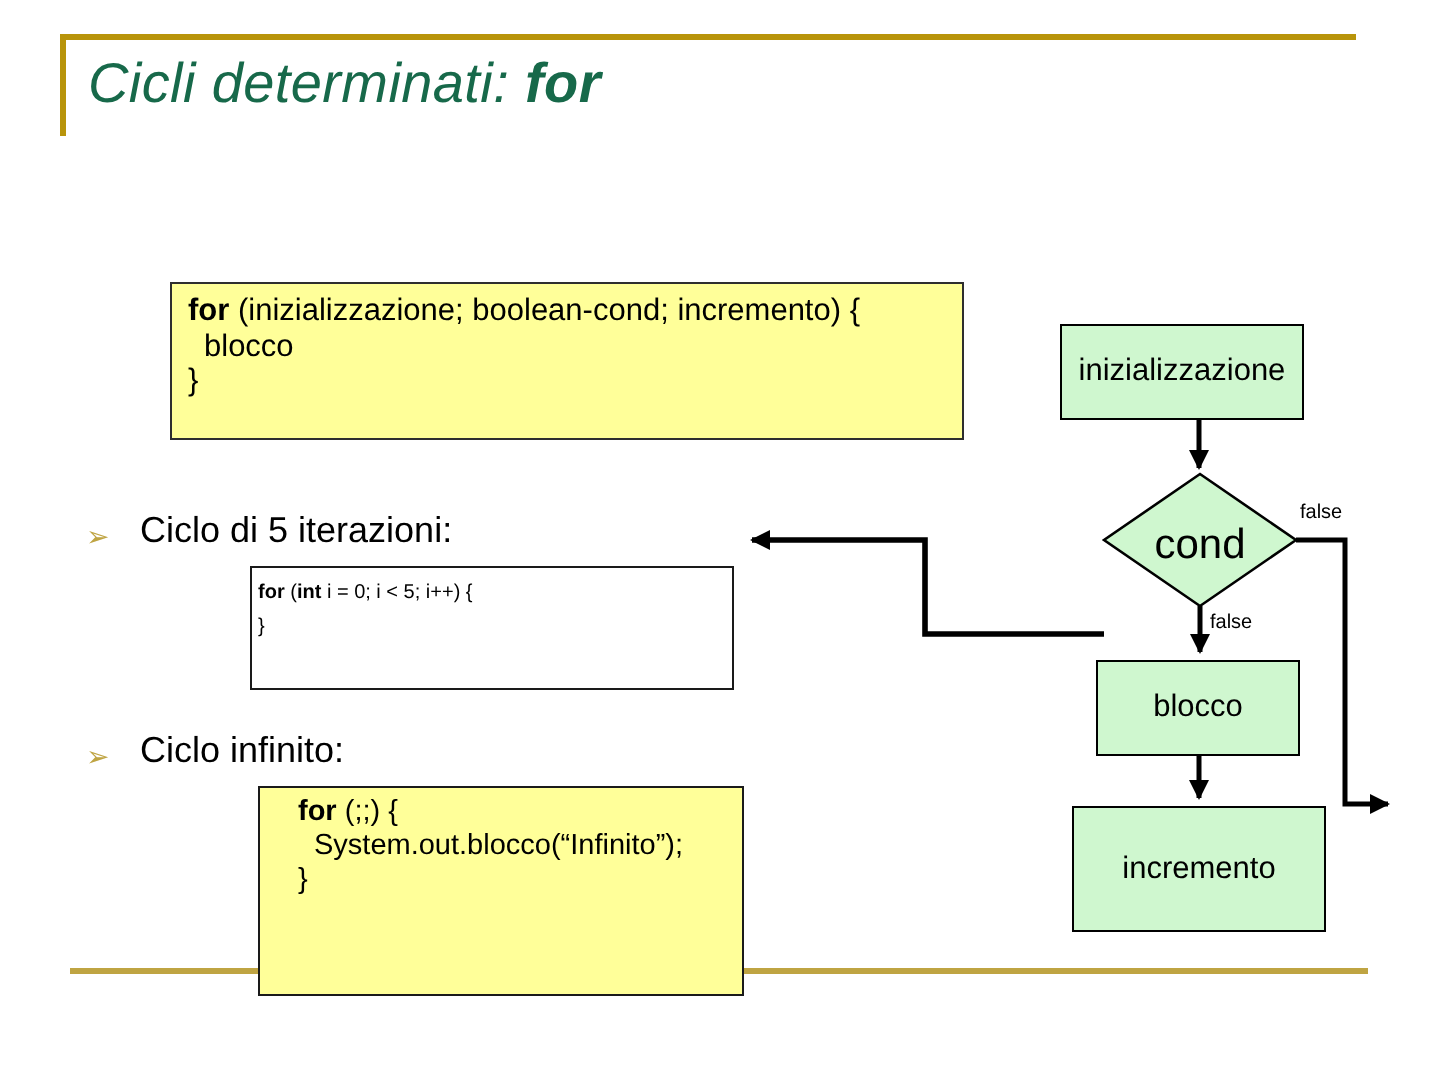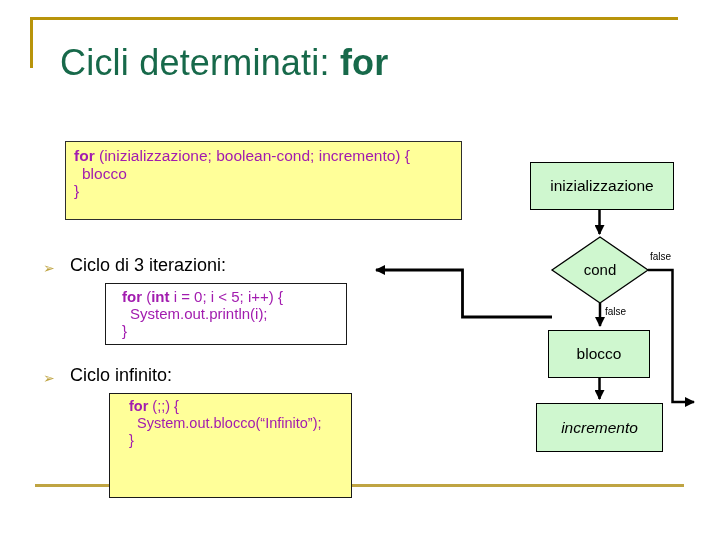--- a/index.html
+++ b/index.html
@@ -5,73 +5,72 @@
   html,body { margin:0; padding:0; background:#fff; }
   .slide {
     position:relative; width:720px; height:540px; background:#ffffff;
     font-family:"Liberation Sans", sans-serif; overflow:hidden;
   }
   
   .rule-top  { position:absolute; left:30px; top:17px; width:648px; height:3px; background:var(--gold); }
   .rule-left { position:absolute; left:30px; top:17px; width:3px; height:51px; background:var(--gold); }
   .rule-bottom { position:absolute; left:35px; top:484px; width:649px; height:3px; background:var(--gold-soft); z-index:1; }
   .title {
-    position:absolute; left:44px; top:26px; margin:16px; font-size:36px; font-weight:normal;
-    color:var(--title-green); white-space:pre; letter-spacing:0.2px;
+    position:absolute; left:44px; top:26px; margin:0; font-size:28px; font-weight:normal;
+    color:var(--title-green); white-space:pre; letter-spacing:0.2px;font-style:italic;
   }
   .title .kw { font-weight:bold; }
   
-  .codebox { position:absolute; background:var(--code-yellow); border:1.5px solid #2e2e2e; color:#a21caf; z-index:2; box-sizing:border-box; }
+  .codebox { position:absolute; background:var(--code-yellow); border:1.5px solid #2e2e2e; color:#000000; z-index:2; box-sizing:border-box;margin-left:20px; }
   .codebox .cl { white-space:pre; }
   .codebox .ind { padding-left:8px; }
   .box1 { left:65px;  top:141px; width:397px; height:79px;  padding:5px 8px; font-size:15.5px; line-height:17.5px; }
-  .box2 { left:105px; top:283px; width:242px; height:62px;  padding:4px 16px; font-size:15px; line-height:17px; background:#ffffff; border:1.2px solid #1a1a1a; }
+  .box2 { left:105px; top:283px; width:242px; height:62px;  padding:4px 3px; font-size:10px; line-height:17px; background:#ffffff; border:1.2px solid #1a1a1a; }
   .box3 { left:109px; top:393px; width:243px; height:105px; padding:4px 19px; font-size:14.5px; line-height:17px; border:1.2px solid #1a1a1a; }
   
   .bullet { position:absolute; color:var(--gold-soft); font-size:14px; line-height:14px; }
   .b1 { left:43px; top:261px; }
   .b2 { left:43px; top:371px; }
   .bullet-label { position:absolute; color:#000; font-size:18px; }
   .l1 { left:70px; top:255px; }
   .l2 { left:70px; top:365px;text-align:right; }
   
   .flow-svg { position:absolute; left:0; top:0; z-index:0; }
   .fbox {
     position:absolute; background:var(--flow-green); border:1.3px solid #000; color:#000;
     display:flex; align-items:center; justify-content:center; font-size:15.5px; box-sizing:border-box; z-index:2;
   }
-  .f-init { left:530px; top:162px; width:144px; height:48px; }
+  .f-init { left:530px; top:162px; width:122px; height:48px; }
   .f-blocco { left:548px; top:330px; width:102px; height:48px; }
-  .f-incr { left:536px; top:403px; width:127px; height:49px;font-style:italic; }
+  .f-incr { left:536px; top:403px; width:127px; height:63px; }
   .flabel { position:absolute; color:#000; font-size:10px; z-index:2; }
-  .f-cond { left:552px; top:261px; width:96px; text-align:center; font-size:15px; }
+  .f-cond { left:552px; top:261px; width:96px; text-align:center; font-size:21px; }
   .f-false { left:650px; top:251px; }
   .f-true { left:605px; top:306px; }
 </style>
 </head>
 <body>
 
 <div class="slide">
 
   <div class="rule-top"></div>
   <div class="rule-left"></div>
 
   <h1 class="title"><span>Cicli determinati: </span><span class="kw">for</span></h1>
 
   <div class="codebox box1">
     <div class="cl"><b>for</b><span> (inizializzazione; boolean-cond; incremento) {</span></div>
     <div class="cl ind">blocco</div>
     <div class="cl">}</div>
   </div>
 
   <span class="bullet b1">➢</span>
-  <div class="bullet-label l1">Ciclo di 3 iterazioni:</div>
+  <div class="bullet-label l1">Ciclo di 5 iterazioni:</div>
   <div class="codebox box2">
     <div class="cl"><b>for</b><span> (</span><b>int</b><span> i = 0; i &lt; 5; i++) {</span></div>
-    <div class="cl ind">System.out.println(i);</div>
     <div class="cl">}</div>
   </div>
 
   <span class="bullet b2">➢</span>
   <div class="bullet-label l2">Ciclo infinito:</div>
   <div class="codebox box3">
     <div class="cl"><b>for</b><span> (;;) {</span></div>
     <div class="cl ind">System.out.blocco(“Infinito”);</div>
     <div class="cl">}</div>
   </div>

